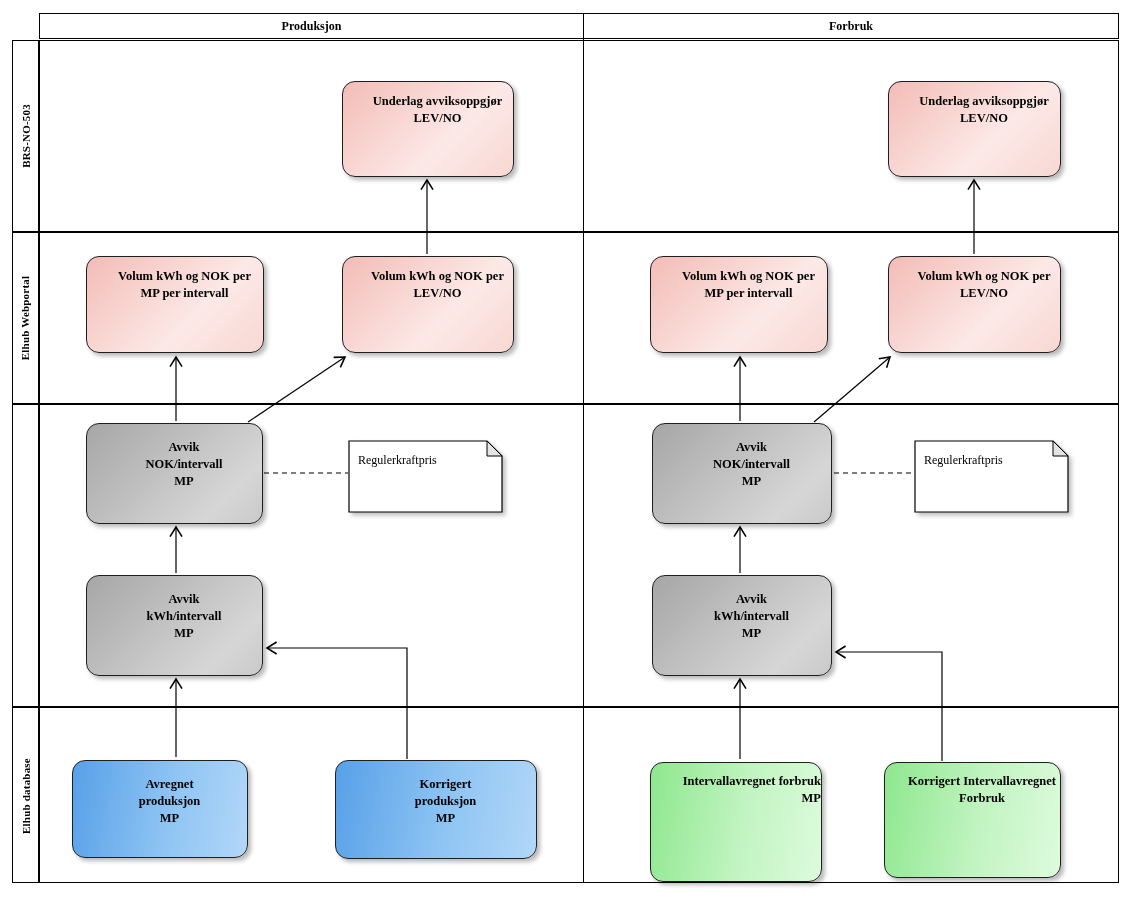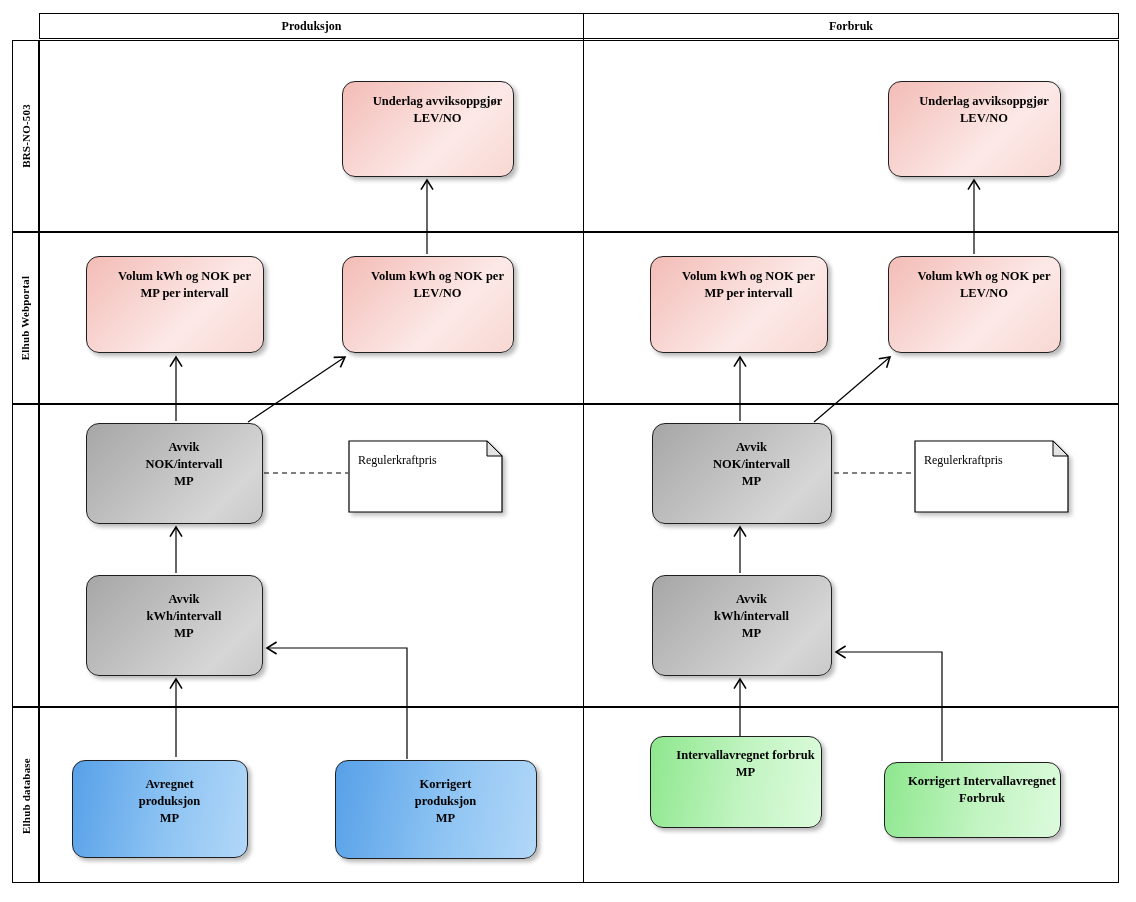--- a/index.html
+++ b/index.html
@@ -126,19 +126,19 @@
   <div class="node pink" style="left:650px;top:256px;width:178px;height:97px;">Volum kWh og NOK per
 MP per intervall</div>
   <div class="node pink" style="left:888px;top:256px;width:173px;height:97px;">Volum kWh og NOK per
 LEV/NO</div>
   <div class="node gray" style="left:652px;top:423px;width:180px;height:101px;">Avvik
 NOK/intervall
 MP</div>
   <div class="node gray" style="left:652px;top:575px;width:180px;height:101px;">Avvik
 kWh/intervall
 MP</div>
-  <div class="node green" style="left:650px;top:736px;width:172px;height:92px;">Intervallavregnet forbruk
+  <div class="node green" style="left:650px;top:762px;width:172px;height:120px;text-align:right;">Intervallavregnet forbruk
 MP</div>
-  <div class="node green" style="left:884px;top:762px;width:177px;height:76px;">Korrigert Intervallavregnet
+  <div class="node green" style="left:884px;top:762px;width:177px;height:116px;">Korrigert Intervallavregnet
 Forbruk</div>
   <div class="note-label" style="left:924px;top:452px;width:140px;">Regulerkraftpris</div>
 
 </div>
 
 </body></html>

